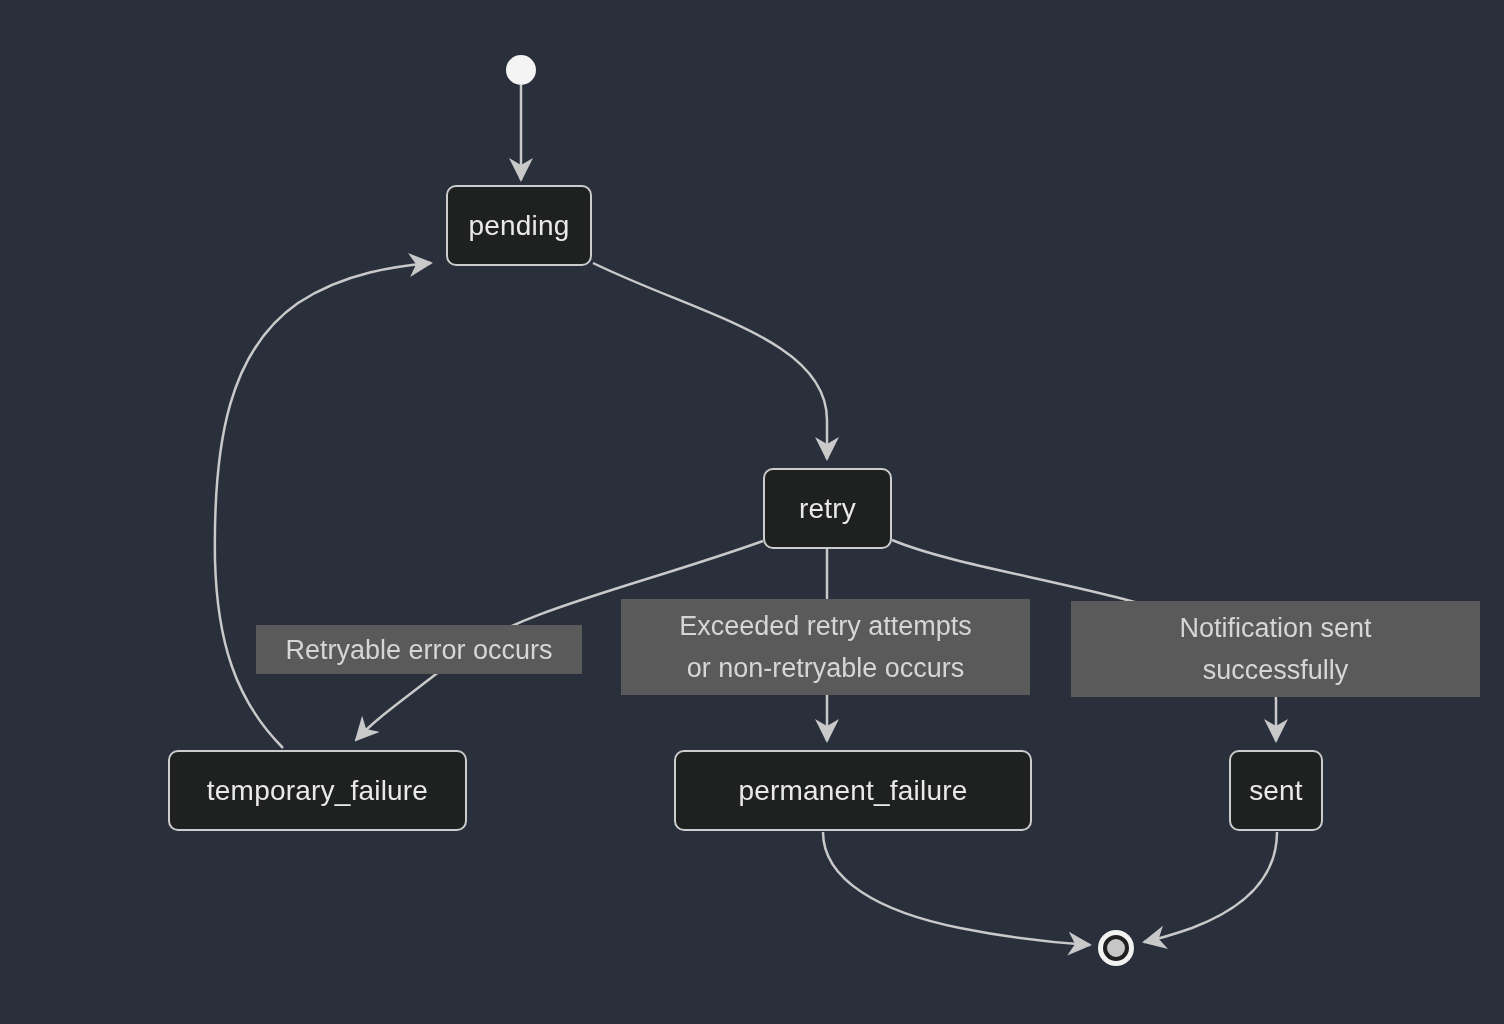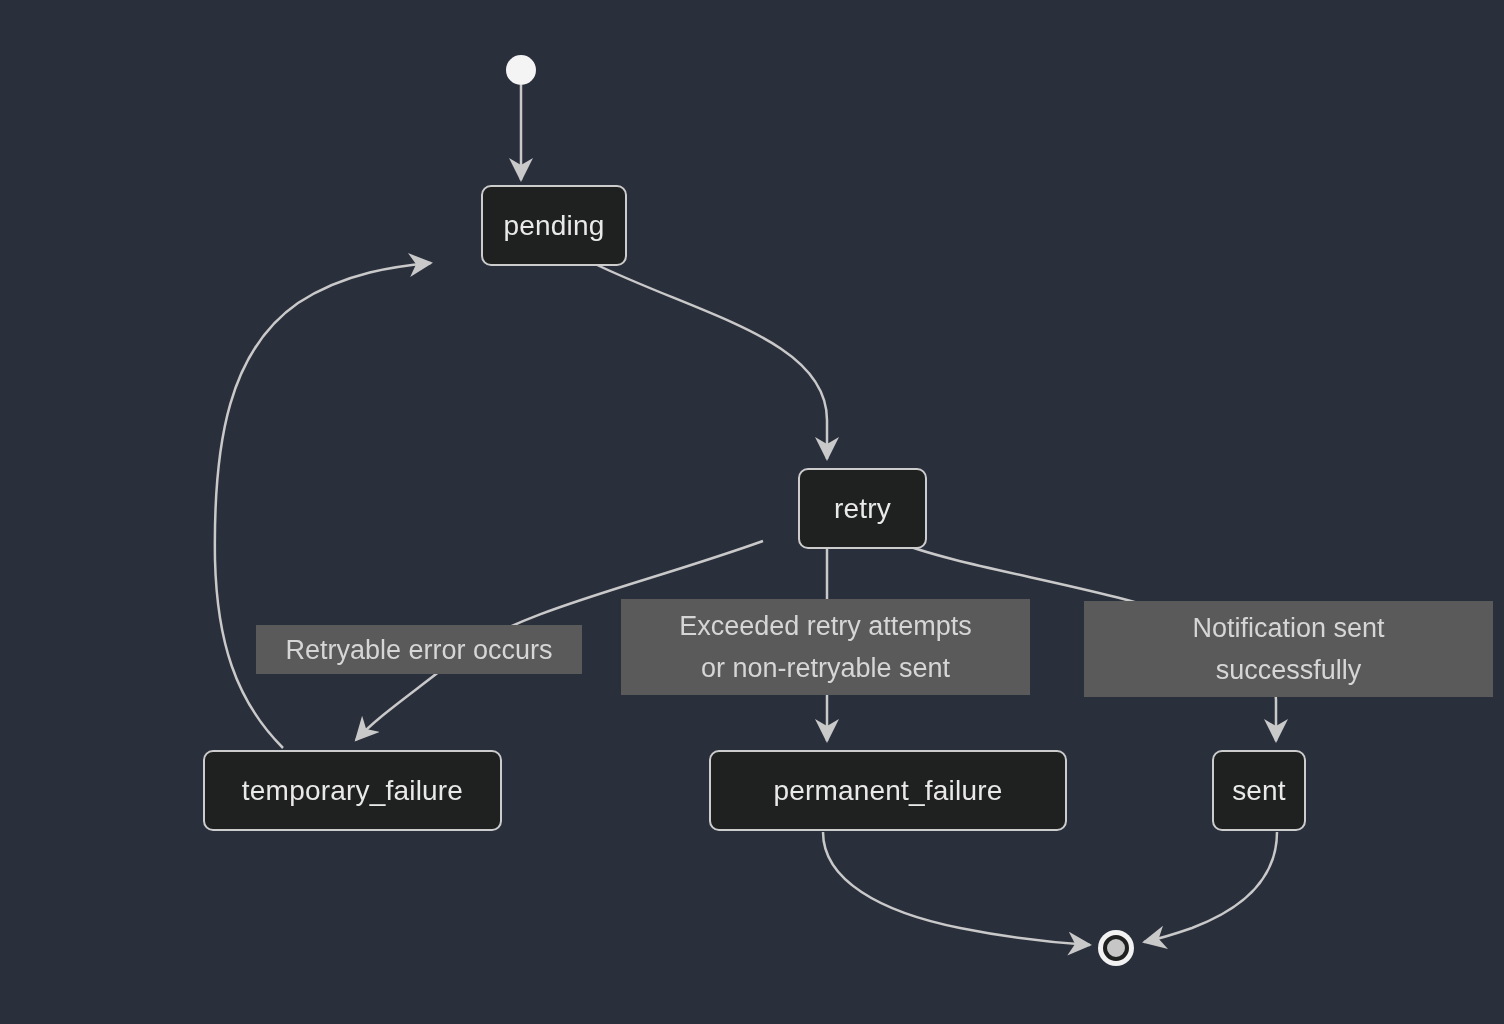--- a/index.html
+++ b/index.html
@@ -28,21 +28,20 @@
     box-sizing: border-box;
     background: #1f2020;
     border: 2.5px solid #cccccc;
     border-radius: 10px;
     color: #e9e9e9;
     display: flex;
     align-items: center;
     justify-content: center;
     font-size: 28px;
     letter-spacing: 0.2px;
-    margin-left: 35px;
   }
   .edge-label {
     position: absolute;
     z-index: 2;
     box-sizing: border-box;
     background: #5a5a5a;
     color: #d6d6d6;
     font-size: 27px;
     text-align: center;
     display: flex;
@@ -74,27 +73,27 @@
     width: 18px; height: 18px;
     border-radius: 50%;
     background: #c6c6c6;
     border: 4.5px solid #1f2020;
   }
   
   #node-pending            { left: 446px; top: 185px; width: 146px; height: 81px; }
   #node-leased             { left: 763px; top: 468px; width: 129px; height: 81px; }
   #node-temporary-failure  { left: 168px; top: 750px; width: 299px; height: 81px; }
   #node-permanent-failure  { left: 674px; top: 750px; width: 358px; height: 81px; }
-  #node-sent               { left: 1177px; top: 750px; width: 94px; height: 81px; }
+  #node-sent               { left: 1229px; top: 750px; width: 94px; height: 81px; }
   
   #label-notifier   { left: 622px;  top: 320px; width: 406px; height: 96px; }
   #label-retry      { left: 10px;   top: 483px; width: 408px; height: 50px; }
   #label-retryable  { left: 256px;  top: 625px; width: 326px; height: 49px; }
   #label-exceeded   { left: 621px;  top: 599px; width: 409px; height: 96px; }
-  #label-notifsent  { left: 1071px; top: 601px; width: 409px; height: 96px; margin-left: 13px; }
+  #label-notifsent  { left: 1071px; top: 601px; width: 409px; height: 96px; }
   
   #start-marker { left: 506px; top: 55px; }
   #final-marker { left: 1098px; top: 930px; }
 </style>
 </head>
 <body>
 
 <div id="stage">
 
   <svg id="edges" width="1504" height="1024" viewBox="0 0 1504 1024">
@@ -145,21 +144,21 @@
   </div>
 
 
 
   <div class="edge-label" id="label-retryable">
     <div class="line">Retryable error occurs</div>
   </div>
 
   <div class="edge-label" id="label-exceeded">
     <div class="line">Exceeded retry attempts</div>
-    <div class="line">or non-retryable sent</div>
+    <div class="line">or non-retryable occurs</div>
   </div>
 
   <div class="edge-label" id="label-notifsent">
     <div class="line">Notification sent</div>
     <div class="line">successfully</div>
   </div>
 
   <div class="final-state" id="final-marker">
     <div class="final-core"></div>
   </div>

